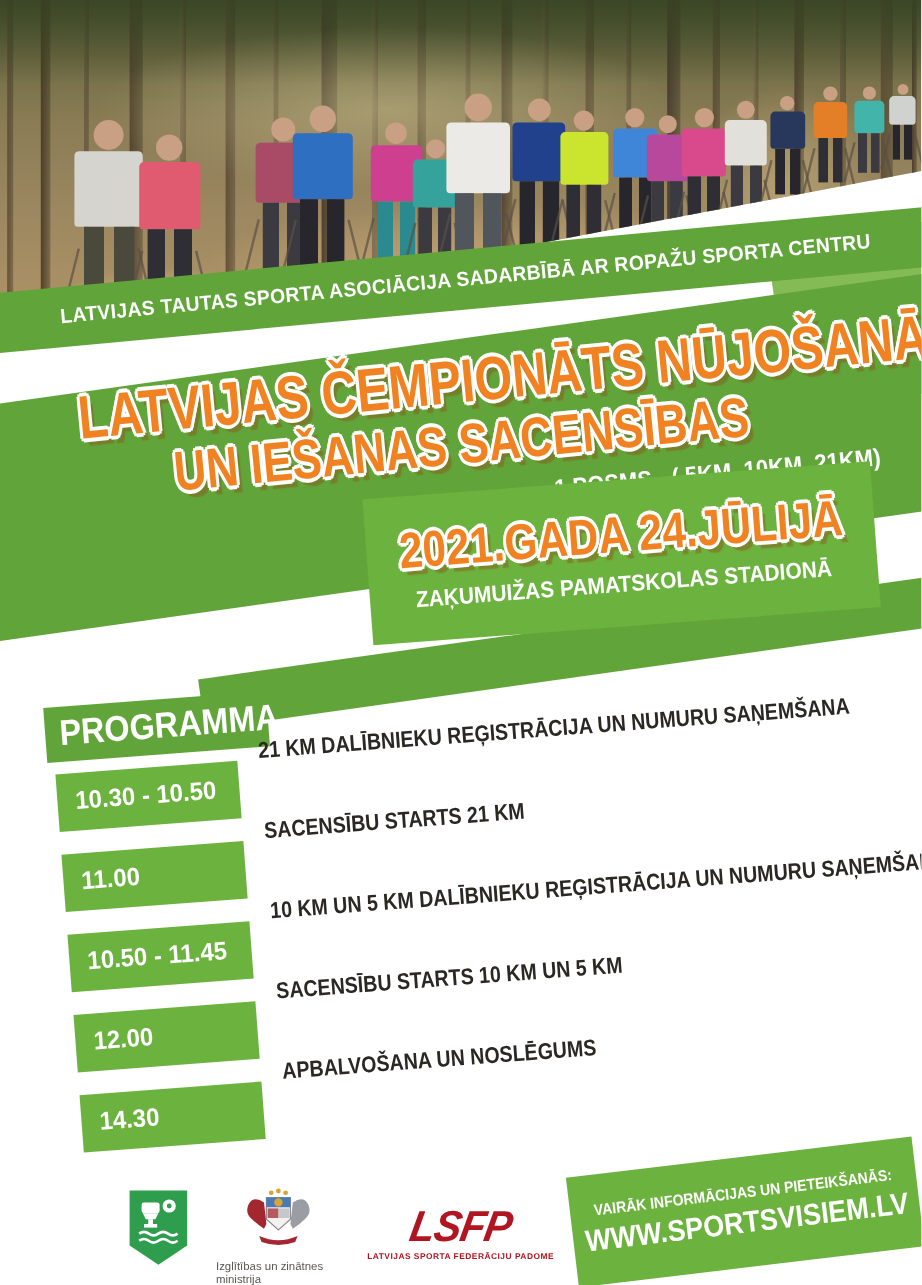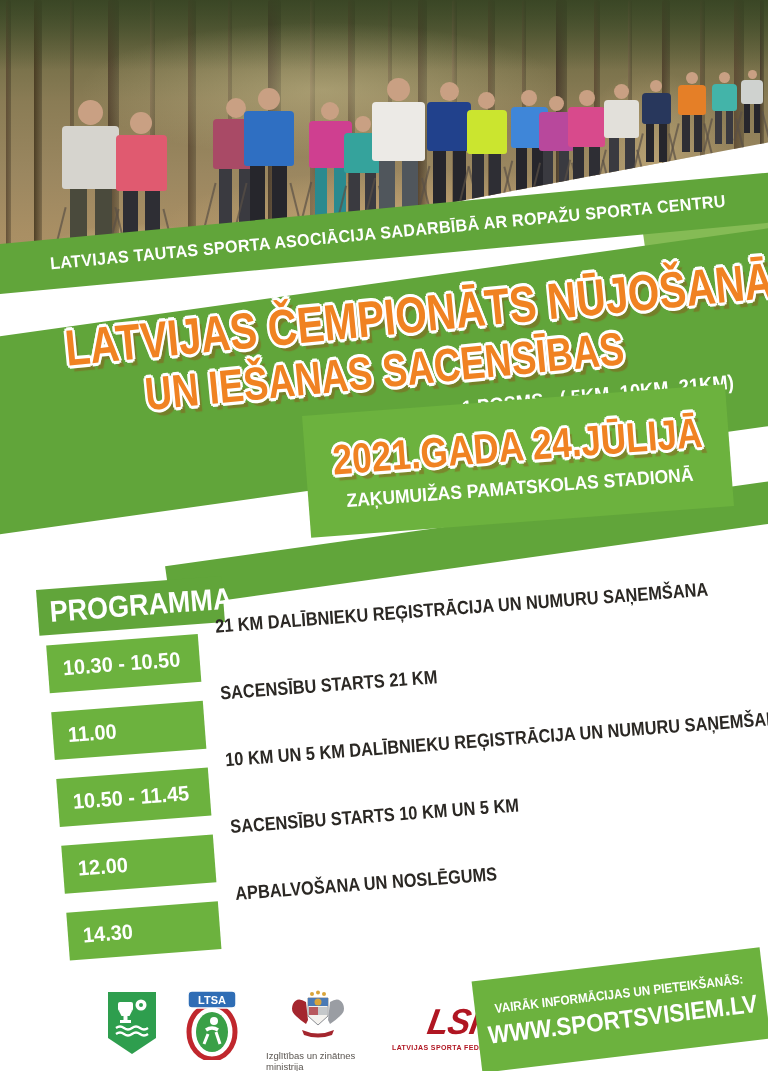--- a/index.html
+++ b/index.html
@@ -309,31 +309,20 @@
         <path d="M13 21 h13 l-2.5 5 h-8 z" fill="#fff"></path>
         <rect x="17.5" y="26" width="4" height="4" fill="#fff"></rect>
         <rect x="14" y="30" width="11" height="3" fill="#fff"></rect>
         <circle cx="35" cy="15" r="5.5" fill="#fff"></circle>
         <circle cx="35" cy="15" r="2" fill="#2e9e4e"></circle>
         <path d="M10 38 q4 -3 8 0 q4 3 8 0 q4 -3 8 0 q4 3 8 0" stroke="#fff" stroke-width="2.2" fill="none"></path>
         <path d="M10 44 q4 -3 8 0 q4 3 8 0 q4 -3 8 0 q4 3 8 0" stroke="#fff" stroke-width="2.2" fill="none"></path>
       </svg>
     </div>
 
-    <div class="logo">
-      <svg width="64" height="70" viewBox="0 0 64 70">
-        <ellipse cx="32" cy="42" rx="23" ry="27" fill="#fff" stroke="#c0272d" stroke-width="5"></ellipse>
-        <ellipse cx="32" cy="42" rx="16" ry="20" fill="#3aa047"></ellipse>
-        <rect x="8" y="1" width="48" height="17" rx="4" fill="#2f6db5" stroke="#fff" stroke-width="1.5"></rect>
-        <text x="32" y="14" text-anchor="middle" font-family="Liberation Sans, sans-serif" font-size="11" font-weight="bold" fill="#ffffff">LTSA</text>
-        <circle cx="34" cy="31" r="4" fill="#fff"></circle>
-        <path d="M26 40 q6 -4 12 0" stroke="#fff" stroke-width="3.5" fill="none"></path>
-        <path d="M28 44 l-4 10 M36 42 l4 12" stroke="#fff" stroke-width="3" fill="none"></path>
-      </svg>
-    </div>
 
     <div class="logo">
       <svg width="72" height="48" viewBox="0 0 72 48">
         <circle cx="30" cy="4" r="2" fill="#d9a43a"></circle>
           <circle cx="36" cy="2.5" r="2" fill="#d9a43a"></circle>
           <circle cx="42" cy="4" r="2" fill="#d9a43a"></circle>
         <path d="M26 8 h20 v18 l-10 9 l-10 -9 z" fill="#f4f2ee" stroke="#8a8d92" stroke-width="1"></path>
         <path d="M26 8 h20 v8 h-20 z" fill="#4a7ab5"></path>
         <circle cx="36" cy="12" r="3.5" fill="#d9a43a"></circle>
         <rect x="27" y="17" width="9" height="8" fill="#a4262e" opacity=".75"></rect>

